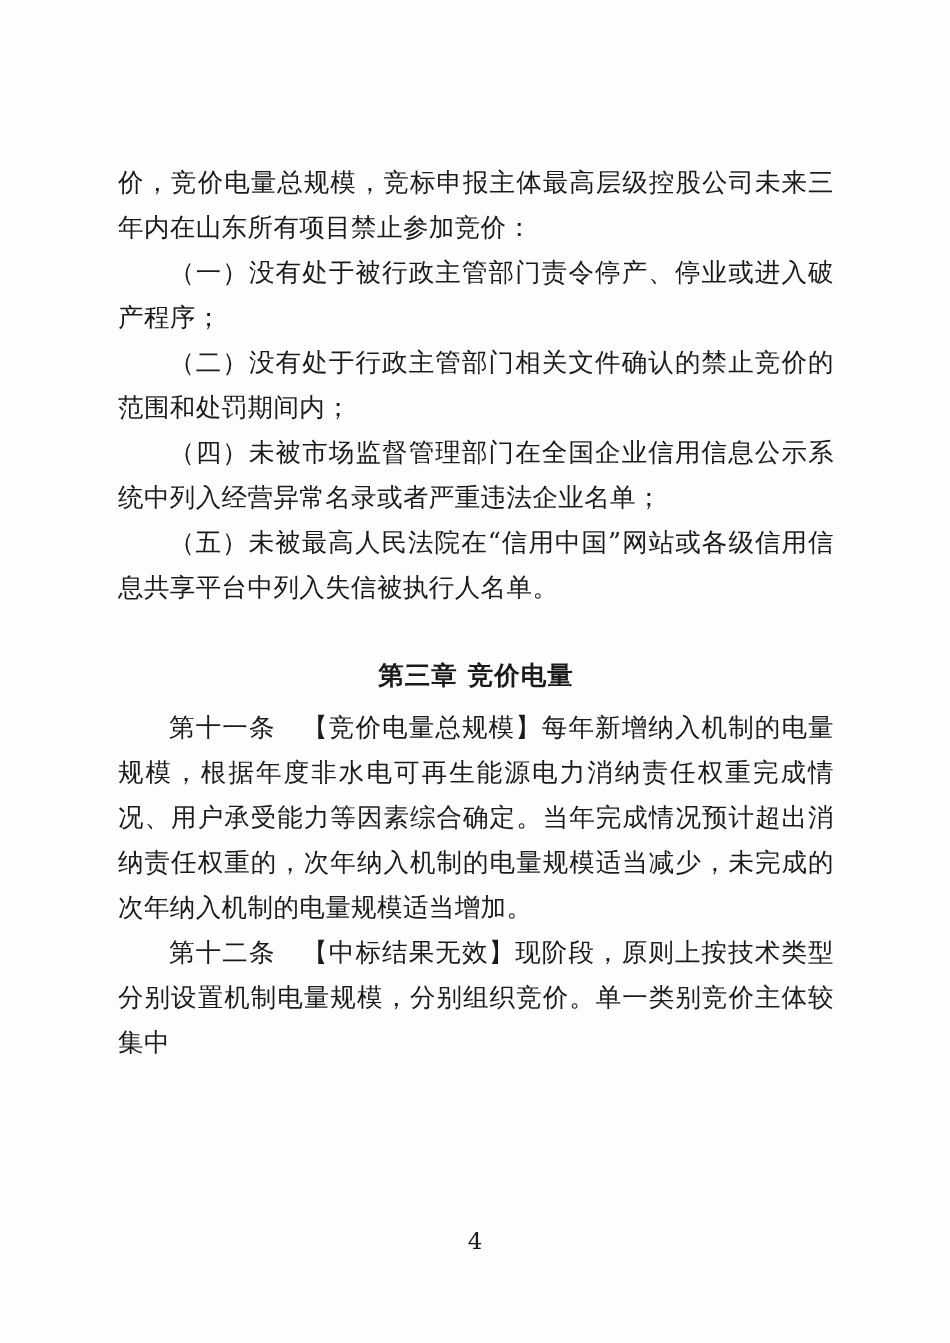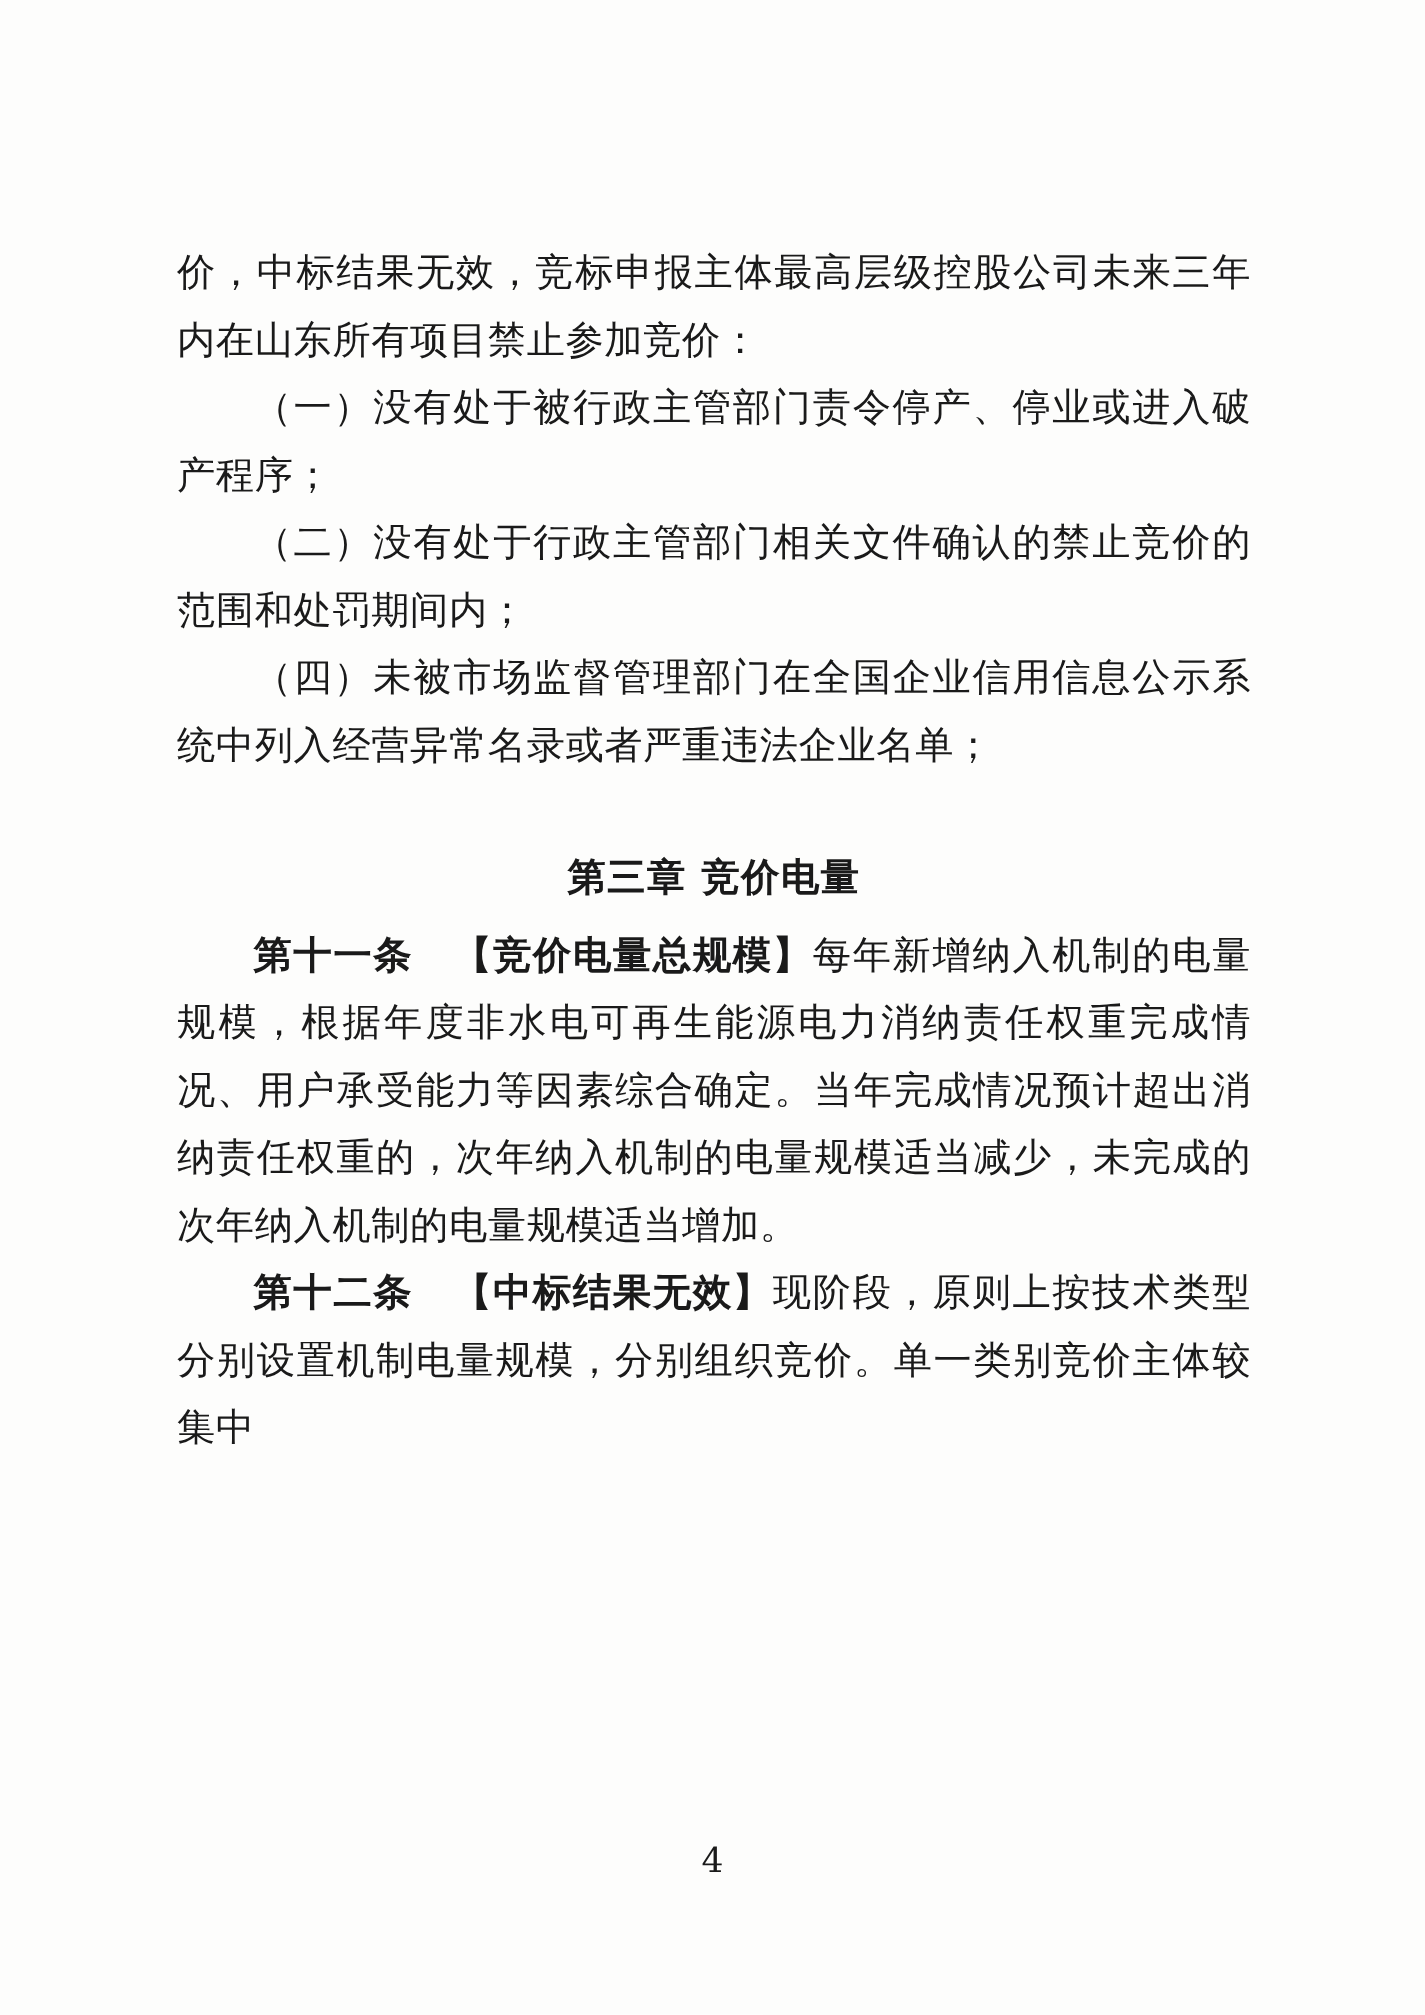--- a/index.html
+++ b/index.html
@@ -48,48 +48,49 @@
     margin: 1px;
     letter-spacing: 1px;
   }
   .spacer-before-chapter {
     height: 42px;
   }
   .spacer-after-chapter {
     height: 6px;
   }
   .bold {
-    font-weight: bold;
+    font-weight: normal;
   }
   .pagenum {
     position: absolute;
     left: 0;
     top: 1228px;
     width: 950px;
     text-align: center;
     font-size: 23px;
     font-family: "DejaVu Serif", "Liberation Serif", serif;
     color: #1a1a1a;
   }
 </style>
 </head>
 <body>
 
 <div class="page">
   <div class="content">
 
-    <p class="para">价，中标结果无效，竞标申报主体最高层级控股公司未来三年内在山东所有项目禁止参加竞价：</p>
+    <p class="para">价，竞价电量总规模，竞标申报主体最高层级控股公司未来三年内在山东所有项目禁止参加竞价：</p>
 
     <p class="para indent">（一）没有处于被行政主管部门责令停产、停业或进入破产程序；</p>
 
     <p class="para indent">（二）没有处于行政主管部门相关文件确认的禁止竞价的范围和处罚期间内；</p>
 
 
     <p class="para indent">（四）未被市场监督管理部门在全国企业信用信息公示系统中列入经营异常名录或者严重违法企业名单；</p>
 
+    <p class="para indent">（五）未被最高人民法院在“信用中国”网站或各级信用信息共享平台中列入失信被执行人名单。</p>
 
     <div class="spacer-before-chapter"></div>
 
     <p class="chapter-title">第三章  竞价电量</p>
 
     <div class="spacer-after-chapter"></div>
 
     <p class="para indent"><span class="bold">第十一条</span><span>　</span><span class="bold">【竞价电量总规模】</span><span>每年新增纳入机制的电量规模，根据年度非水电可再生能源电力消纳责任权重完成情况、用户承受能力等因素综合确定。当年完成情况预计超出消纳责任权重的，次年纳入机制的电量规模适当减少，未完成的次年纳入机制的电量规模适当增加。</span></p>
 
     <p class="para indent"><span class="bold">第十二条</span><span>　</span><span class="bold">【中标结果无效】</span><span>现阶段，原则上按技术类型分别设置机制电量规模，分别组织竞价。单一类别竞价主体较集中</span></p>

